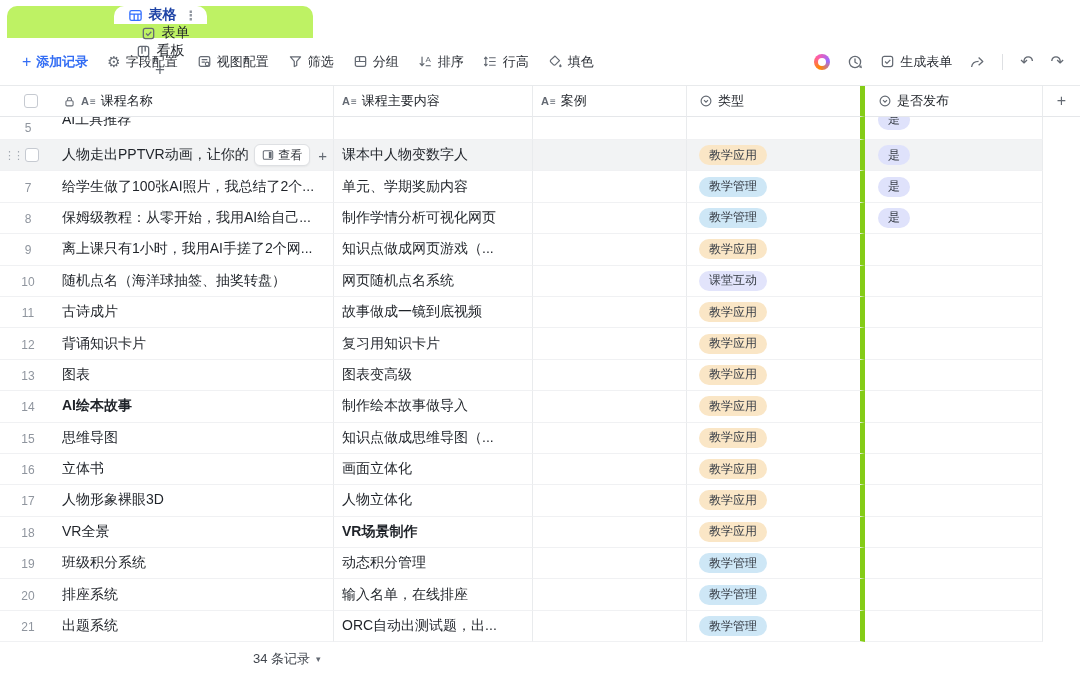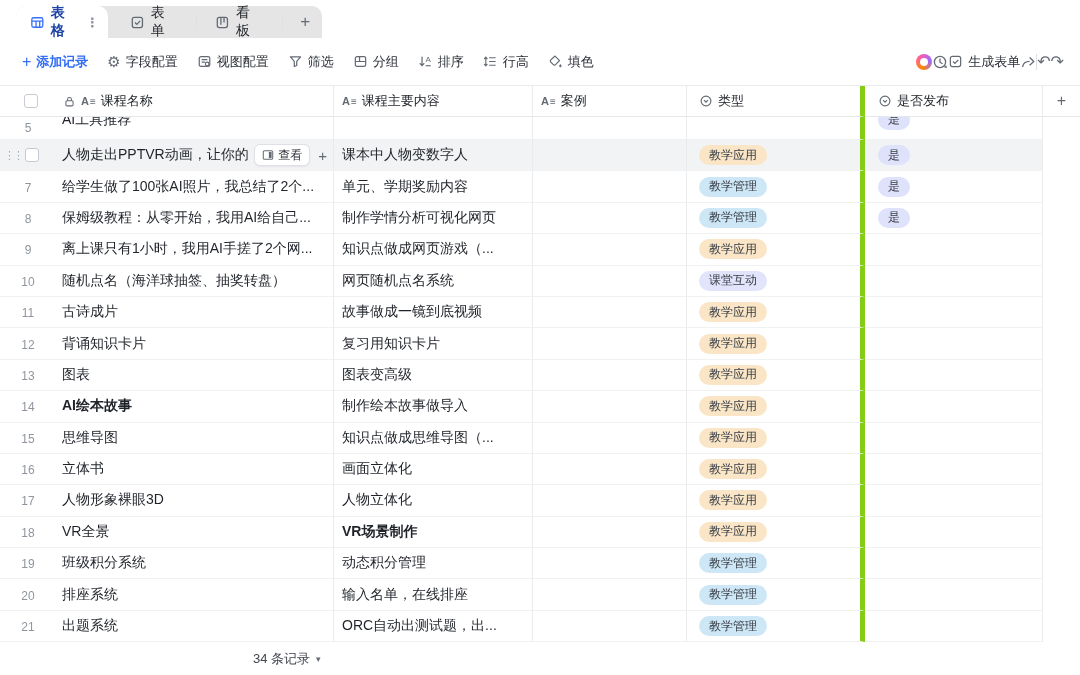--- a/index.html
+++ b/index.html
@@ -2,37 +2,37 @@
 <html><head>
 <meta charset="utf-8">
 <style>
   * { margin:0; padding:0; box-sizing:border-box; }
   html,body { width:1080px; height:675px; }
   body { font-family:"Liberation Sans","DejaVu Sans",sans-serif; background:#fff; color:#1F2329; overflow:hidden; }
   .app { position:relative; width:1080px; height:675px; background:#fff; }
 
   
   .tabbar { position:relative; height:38px; background:#fff; }
-  .tabs-strip { position:absolute; left:16px; top:6px; height:32px; width:306px;
-    background:#e5e5e5; border-radius:10px 10px 0 0; display:flex; align-items:center; }
+  .tabs-strip { position:absolute; left:7px; top:6px; height:32px; width:306px;
+    background:#bef264; border-radius:10px 10px 0 0; display:flex; align-items:center;flex-direction:column; }
   .tab { display:flex; align-items:center; gap:6px; height:32px; padding:0 12px; font-size:14px; color:#1F2329; cursor:pointer; }
   .tab.active { background:#fff; border-radius:10px 10px 0 0; color:#245BDB; font-weight:bold; padding:0 10px 0 14px; }
   .tab.active .tab-label { color:#1D43A6; }
   .tab-more { color:#8F959E; font-size:13px; margin-left:2px; letter-spacing:-1px; }
   .tab-divider { width:1px; height:14px; background:#DEE0E3; }
   .tab-add { width:34px; text-align:center; font-size:17px; color:#646A73; cursor:pointer; }
   .icon-svg { display:inline-block; vertical-align:middle; }
 
   
   .toolbar { position:relative; height:48px; border-bottom:1px solid #E8EAEC; display:flex; align-items:center; padding:0 16px 0 22px; }
   .tb-item { display:flex; align-items:center; gap:5px; font-size:13px; color:#2B2F36; margin-right:19px; cursor:pointer; white-space:nowrap; }
   .tb-item .tb-ic { color:#646A73; font-size:13px; line-height:1; }
   .tb-item.accent { color:#336DF4; font-weight:bold; }
   .tb-item.accent .tb-ic { color:#336DF4; font-size:16px; font-weight:normal; }
-  .tb-right { margin-left:auto; display:flex; align-items:center; }
+  .tb-right { margin-left:auto; display:flex; align-items:center; gap:17px; }
   .ai-ring { width:16px; height:16px; border-radius:50%;
     background:conic-gradient(from 200deg,#FF8800,#FF5CA8,#9B6BFF,#FF8800); position:relative; cursor:pointer; }
   .ai-ring::after { content:""; position:absolute; left:4px; top:4px; width:8px; height:8px; border-radius:50%; background:#fff; }
   .tb-icon-btn { color:#646A73; cursor:pointer; display:flex; align-items:center; }
   .tb-divider { width:1px; height:16px; background:#DEE0E3; }
   .glyph-btn { font-size:16px; color:#646A73; line-height:1; cursor:pointer; }
 
   
   .grid { position:relative; }
   .gr { display:flex; width:1080px; }

